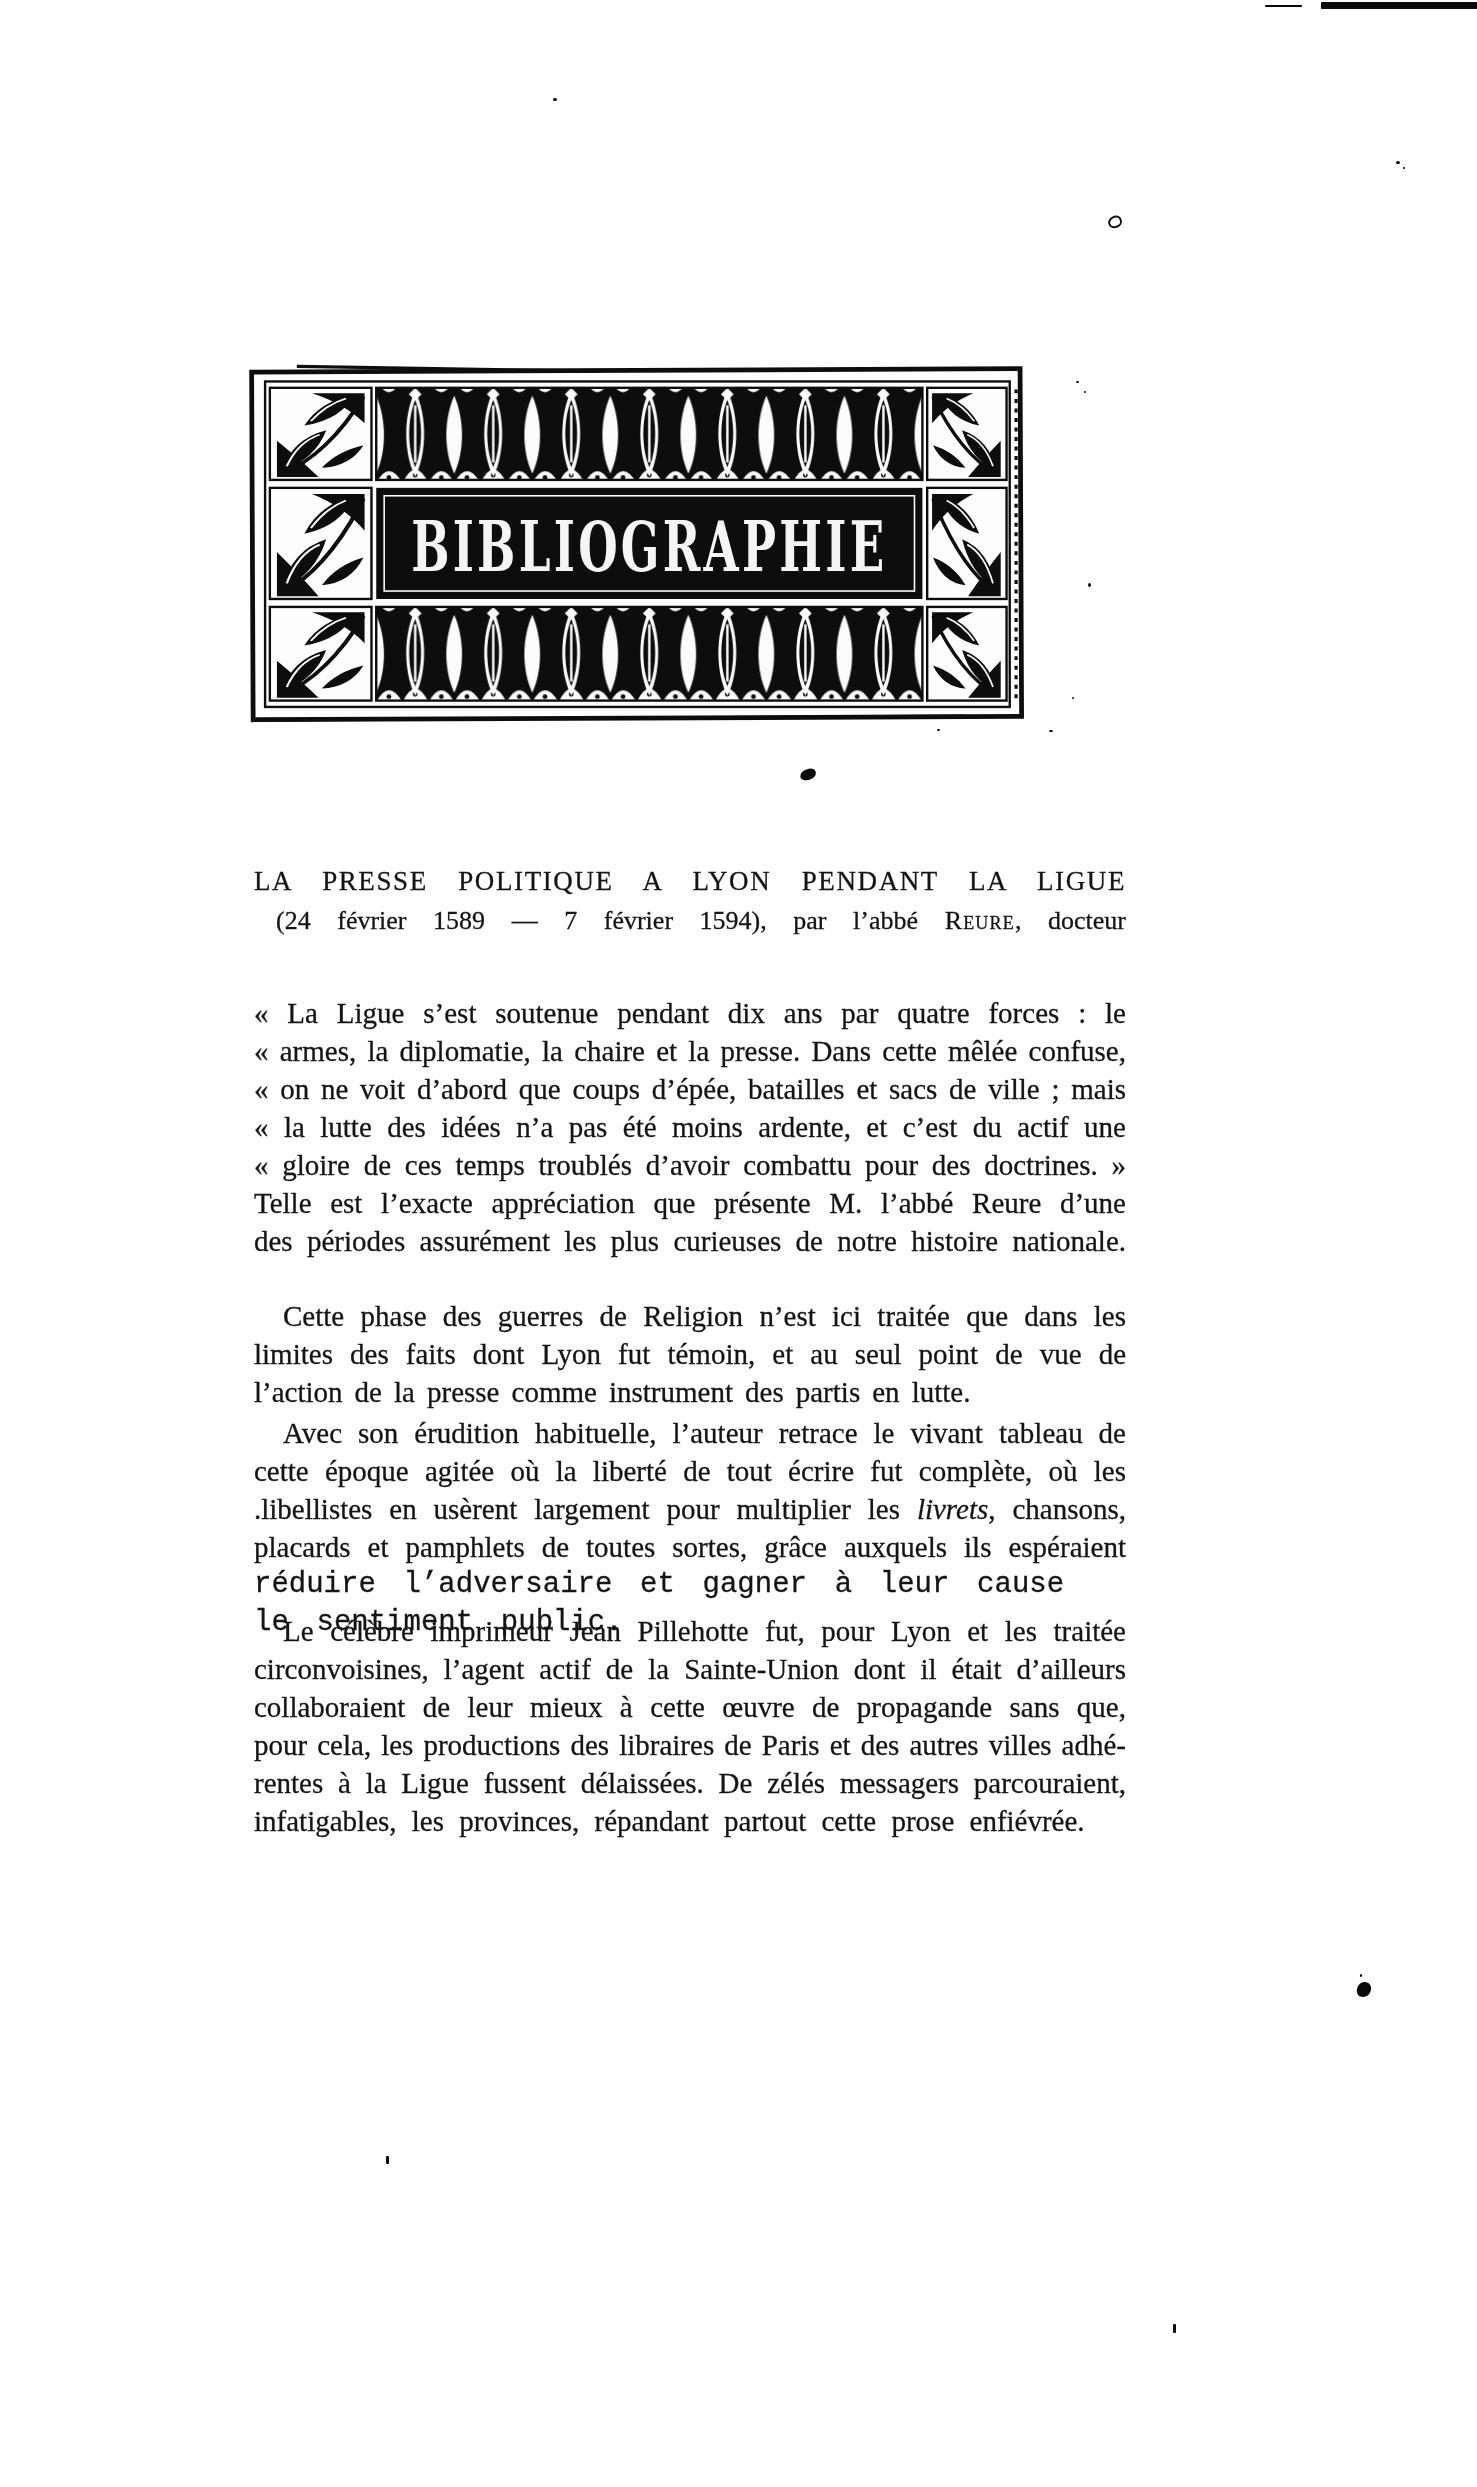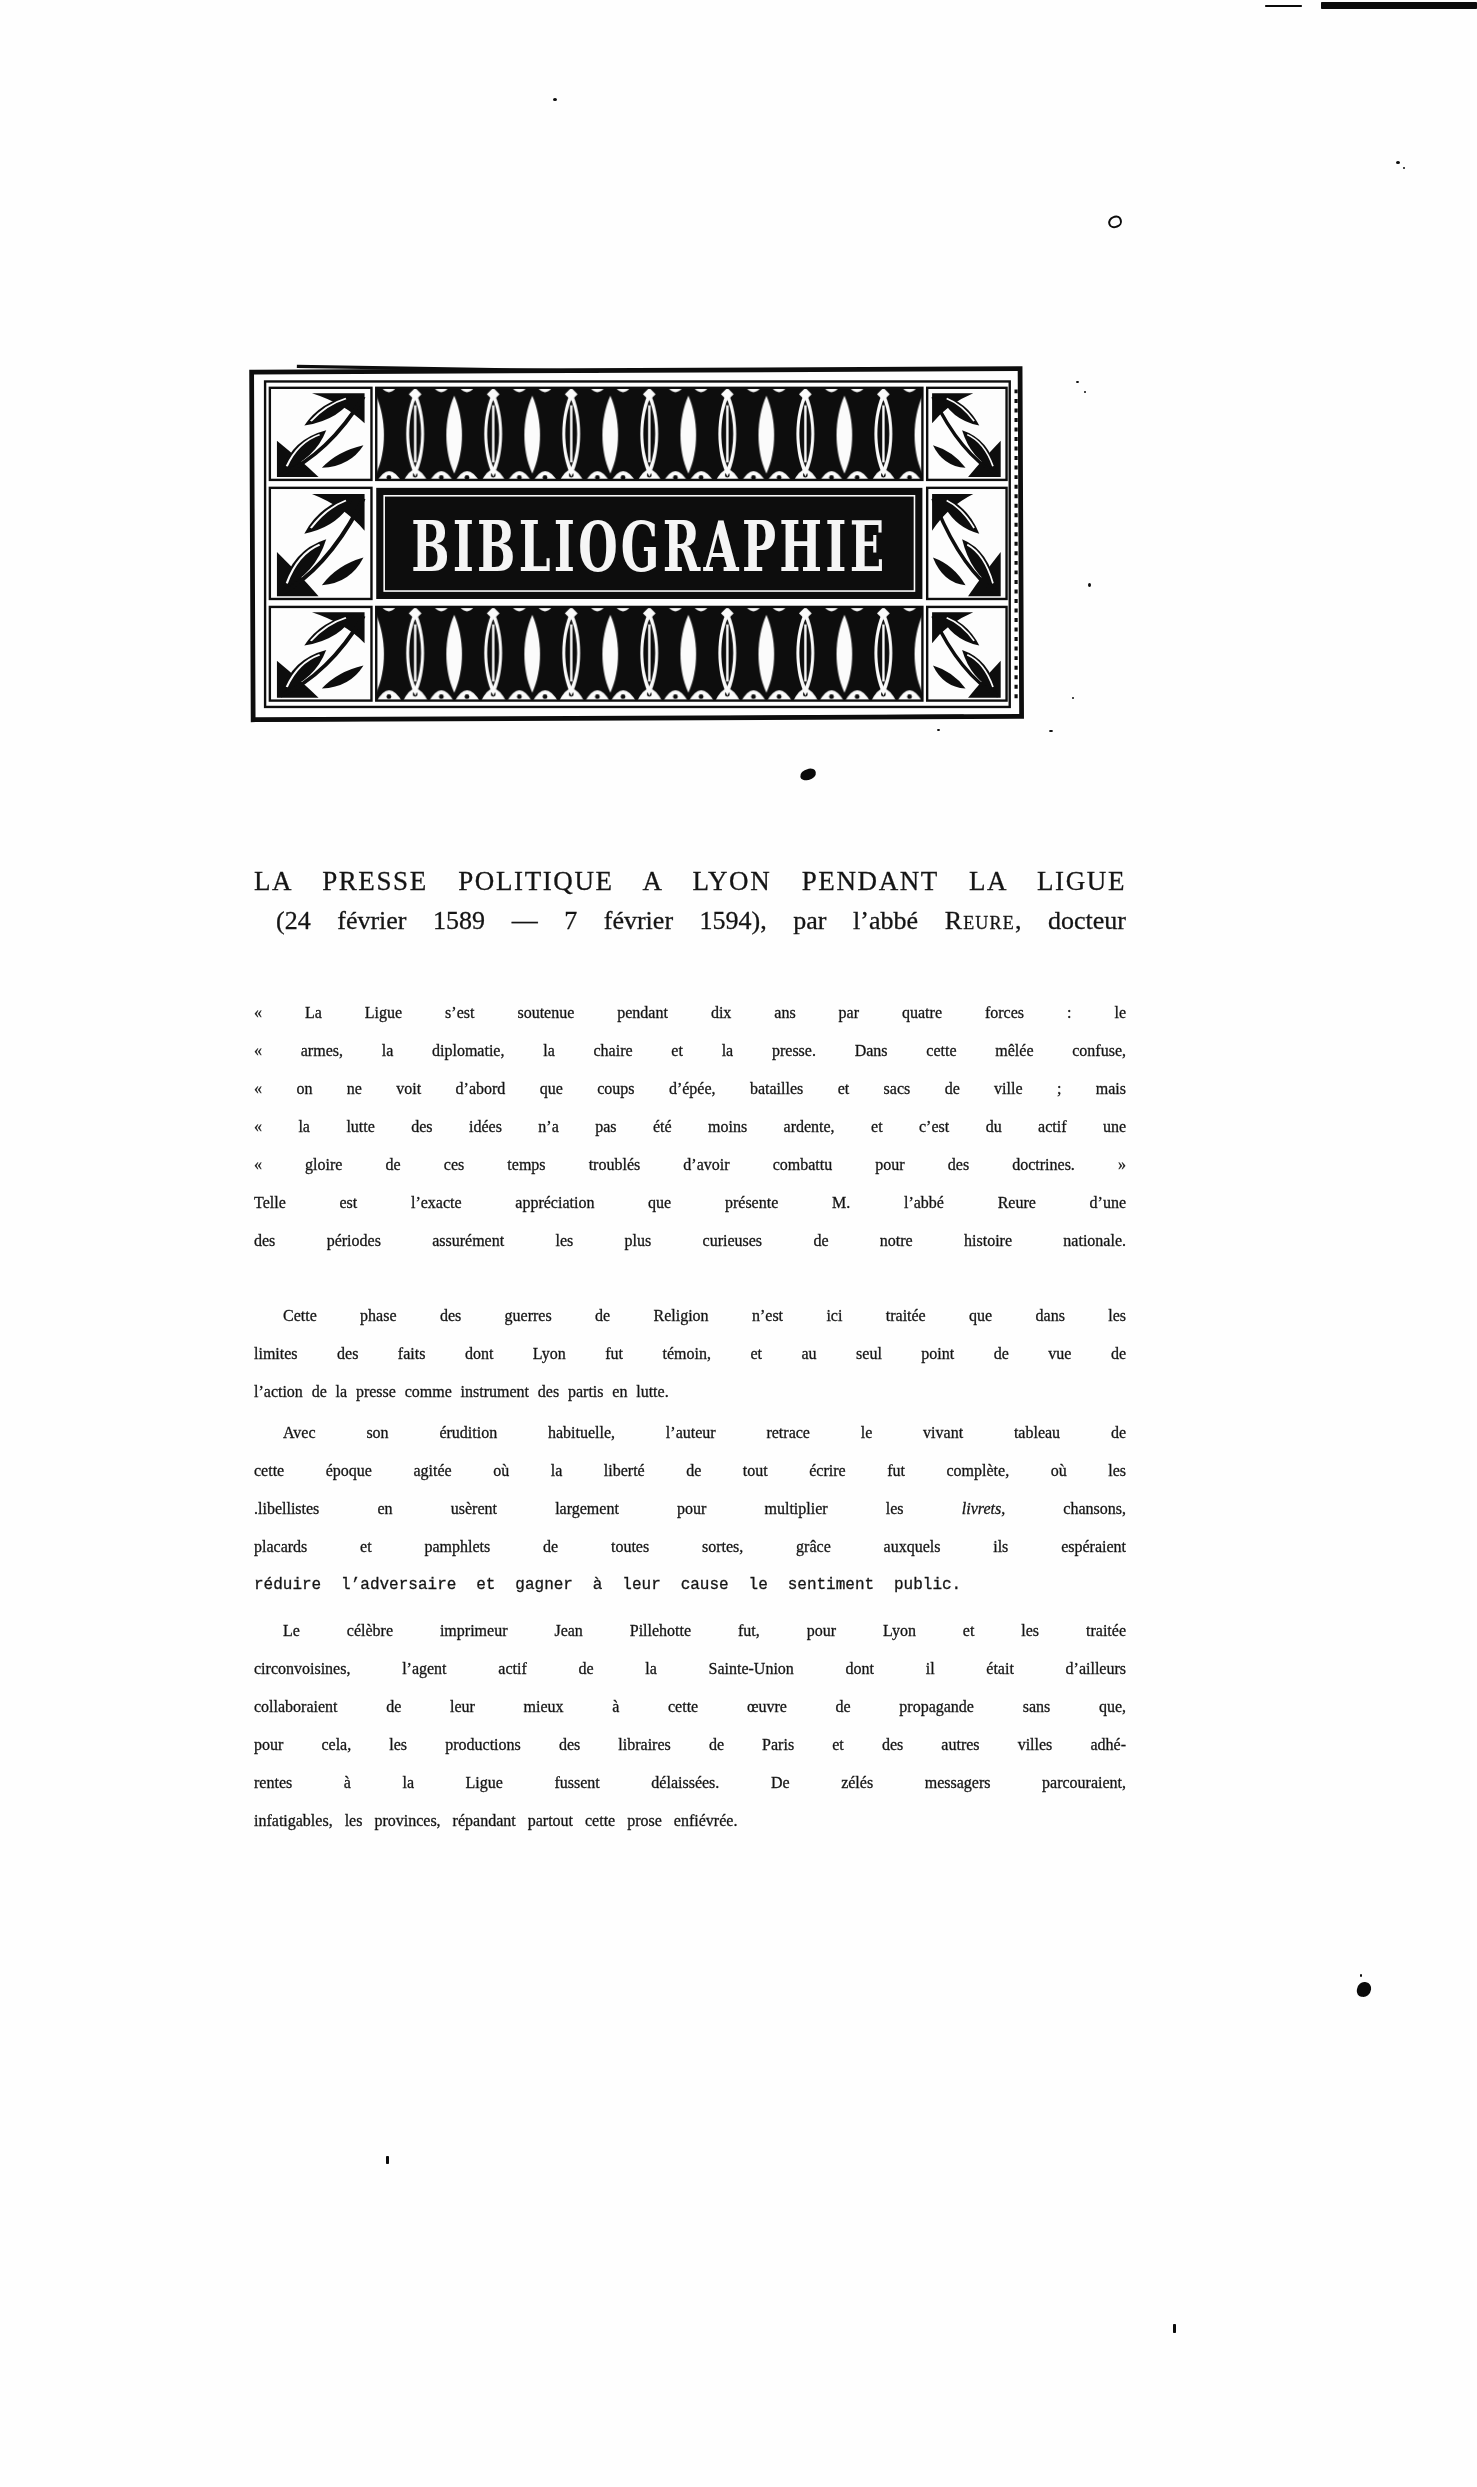--- a/index.html
+++ b/index.html
@@ -28,21 +28,21 @@
   .banner{position:absolute;left:249px;top:364px;width:780px;height:362px;}
   .banner svg{display:block;width:100%;height:100%;}
   
   .textblock{position:absolute;left:233px;top:861px;width:872px;margin-left:21px;
     -webkit-text-stroke:0.3px #1a1a1a;}
   .tl1{height:40px;line-height:40px;font-size:27px;letter-spacing:1.6px;
        text-align:justify;text-align-last:justify;white-space:nowrap_off;}
   .tl2{height:40px;line-height:40px;font-size:26px;padding-left:22px;
        text-align:justify;text-align-last:justify;}
   .tl3{height:40px;line-height:40px;font-size:26px;padding-left:26px;word-spacing:3.2px;}
-  .line{height:38px;line-height:38px;font-size:16px;}
+  .line{height:38px;line-height:38px;font-size:29px;}
   .just{text-align:justify;text-align-last:justify;}
   .ind{text-indent:29px;}
   .end2{word-spacing:4.8px;}
   .end3{word-spacing:10.3px;font-family:Liberation Mono, monospace;}
   .end4{word-spacing:8px;}
   .sp-a{height:53px;} .sp-b{height:37px;} .sp-c{height:3.2px;} .sp-d{height:8px;}
   .sc{font-variant:small-caps;letter-spacing:1.2px;}
   .it{font-style:italic;}
 </style>
 </head>

